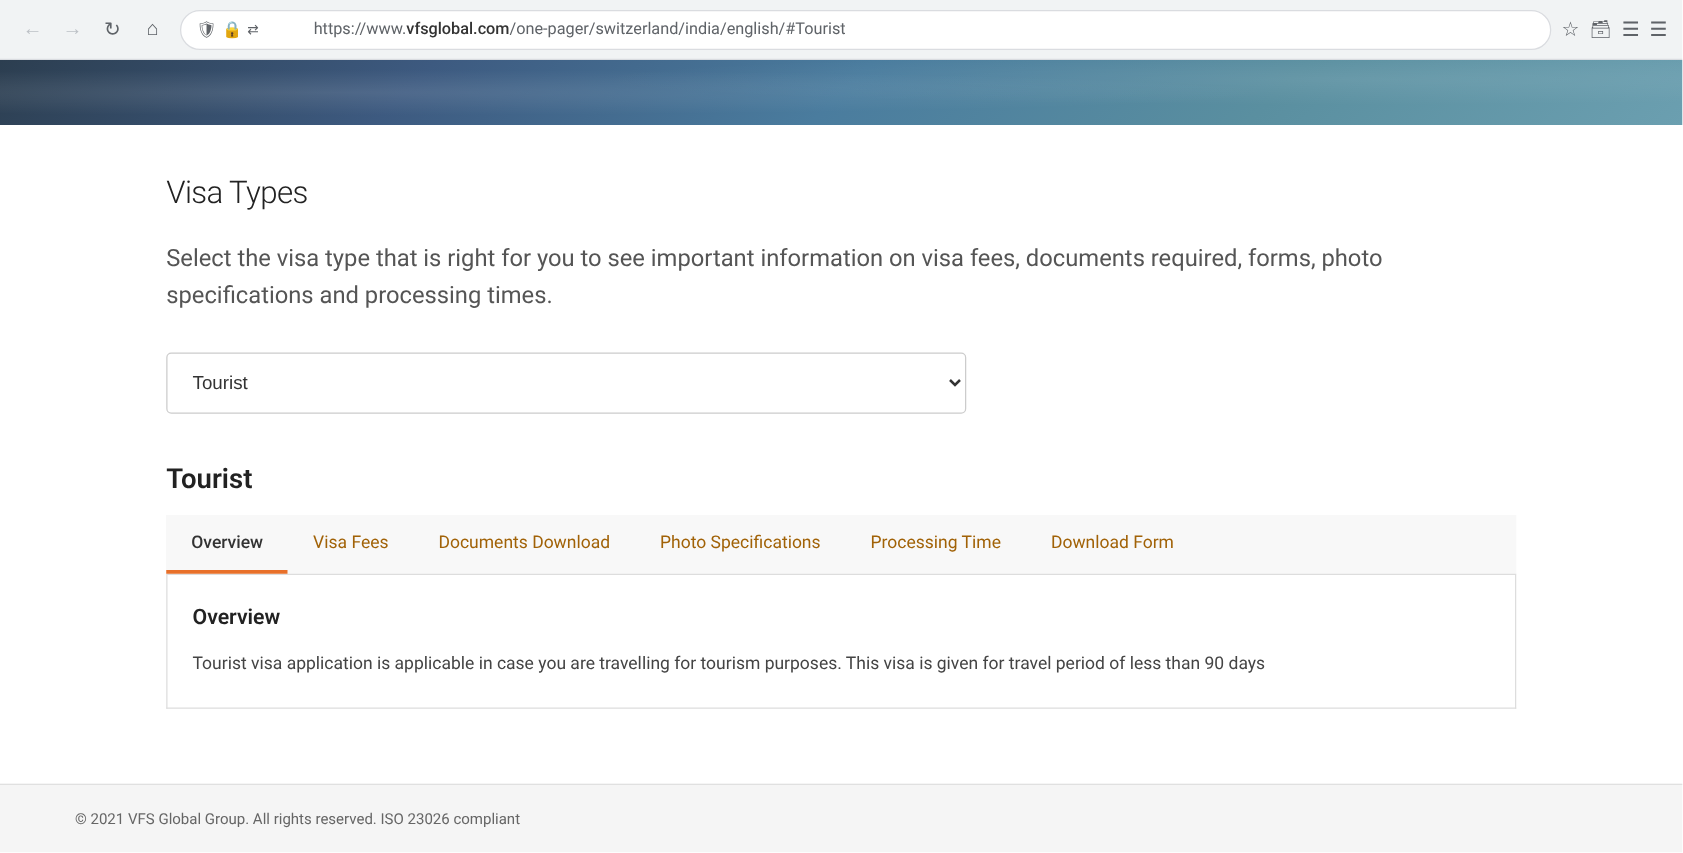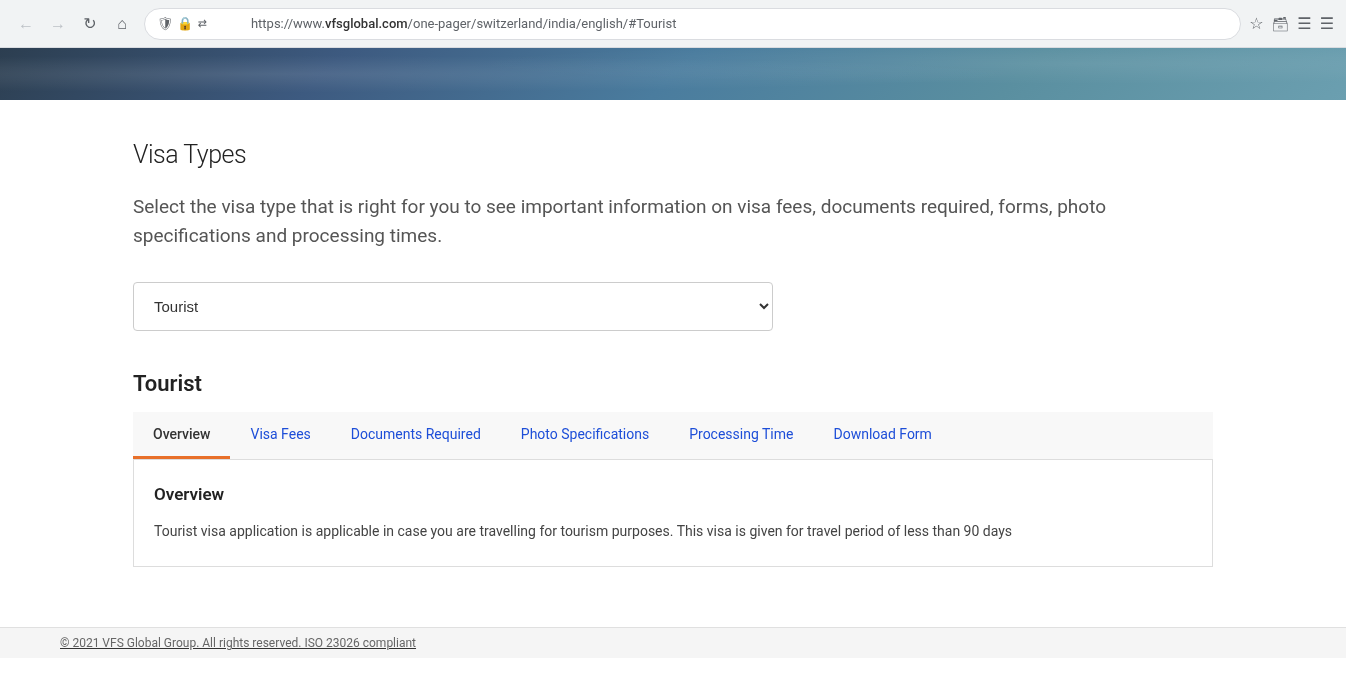--- a/index.html
+++ b/index.html
@@ -148,21 +148,21 @@
     .tabs-container {
       border-bottom: 1px solid #ddd;
       background: #f8f8f8;
       display: flex;
       gap: 0;
     }
 
     .tab-item {
       padding: 14px 20px;
       font-size: 14px;
-      color: #1d4ed8;
+      color: #a16207;
       cursor: pointer;
       border-bottom: 3px solid transparent;
       white-space: nowrap;
       user-select: none;
     }
 
     .tab-item.active {
       color: #333;
       border-bottom: 3px solid #e8702a;
       font-weight: 500;
@@ -186,23 +186,22 @@
     .overview-text {
       font-size: 14px;
       color: #444;
       line-height: 1.6;
     }
 
     
     .footer {
       background: #f5f5f5;
       border-top: 1px solid #e0e0e0;
-      padding: 8px 60px;
+      padding: 20px 60px;
       text-align: left;
-      text-decoration: underline;
     }
 
     .footer-text {
       font-size: 12px;
       color: #666;
     }
 
     
     .url-display {
       font-size: 13px;
@@ -260,21 +259,21 @@
     <option>Transit</option>
     <option>Family Reunion</option>
   </select>
 
   <h2 class="section-title">Tourist</h2>
 
   
   <div class="tabs-container">
     <div class="tab-item active">Overview</div>
     <div class="tab-item">Visa Fees</div>
-    <div class="tab-item">Documents Required</div>
+    <div class="tab-item">Documents Download</div>
     <div class="tab-item">Photo Specifications</div>
     <div class="tab-item">Processing Time</div>
     <div class="tab-item">Download Form</div>
   </div>
 
   
   <div class="tab-content-area">
     <h3 class="overview-title">Overview</h3>
     <p class="overview-text">Tourist visa application is applicable in case you are travelling for tourism purposes. This visa is given for travel period of less than 90 days</p>
   </div>

